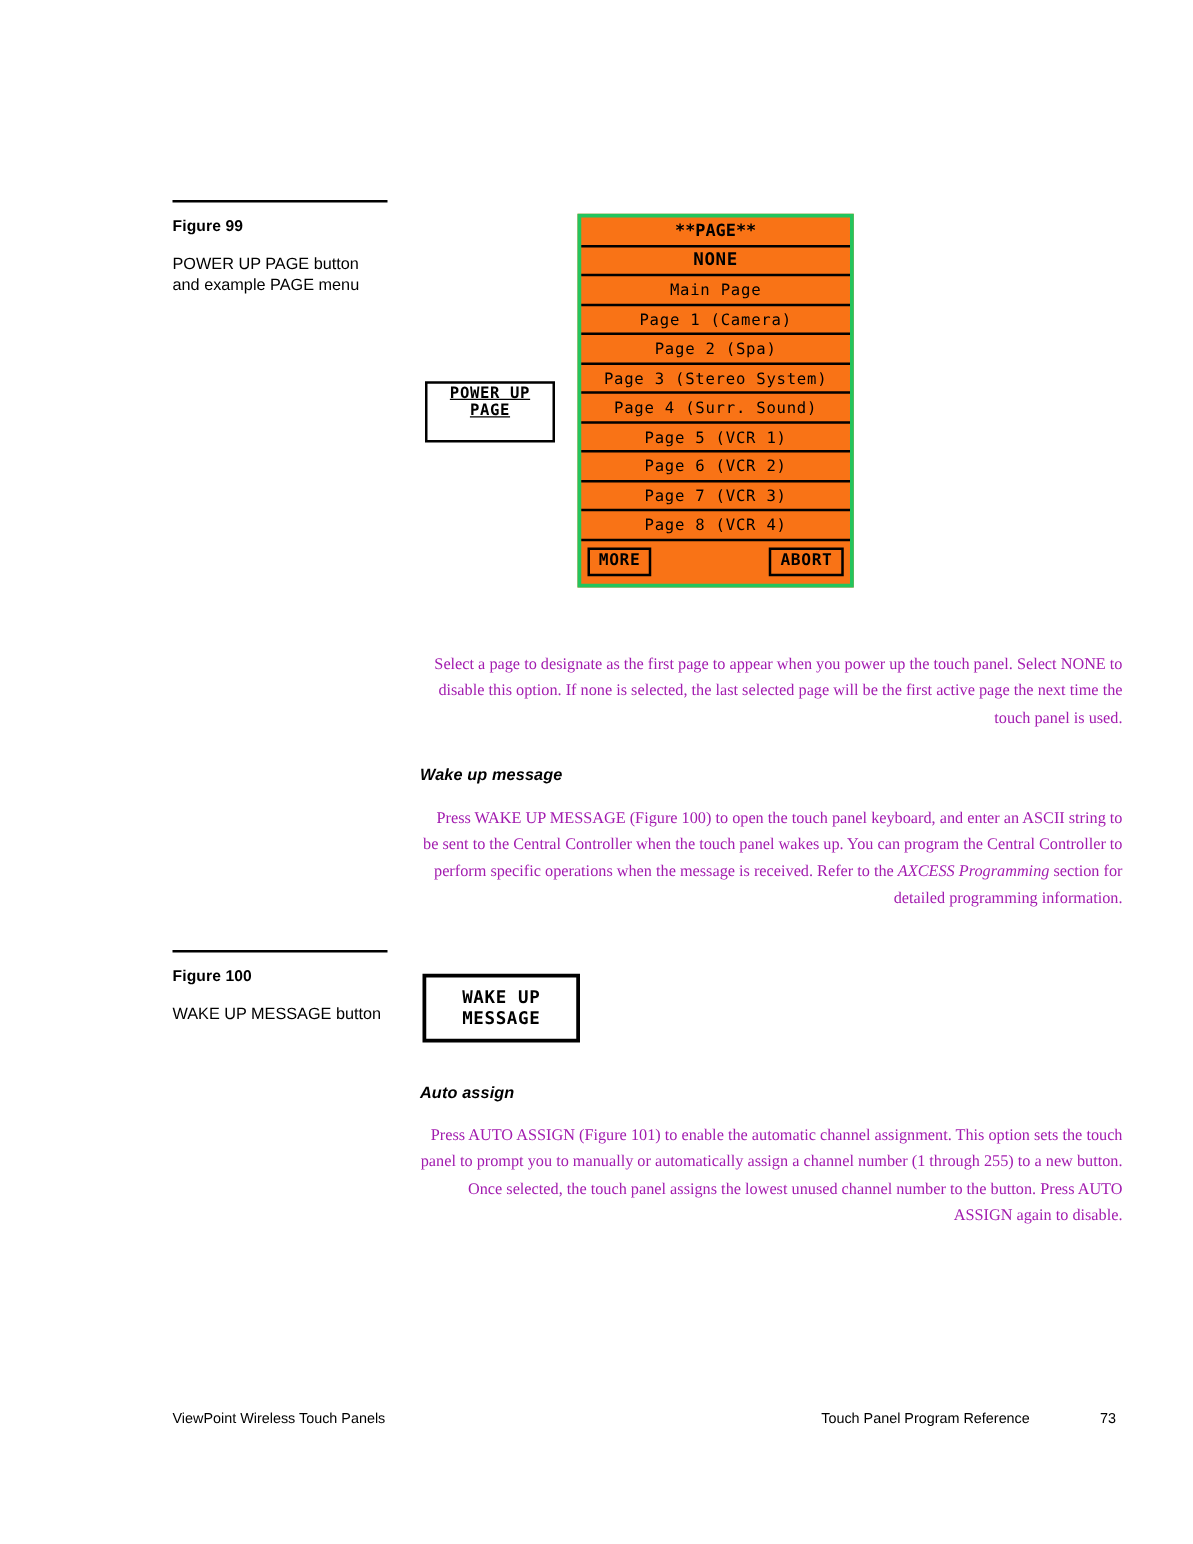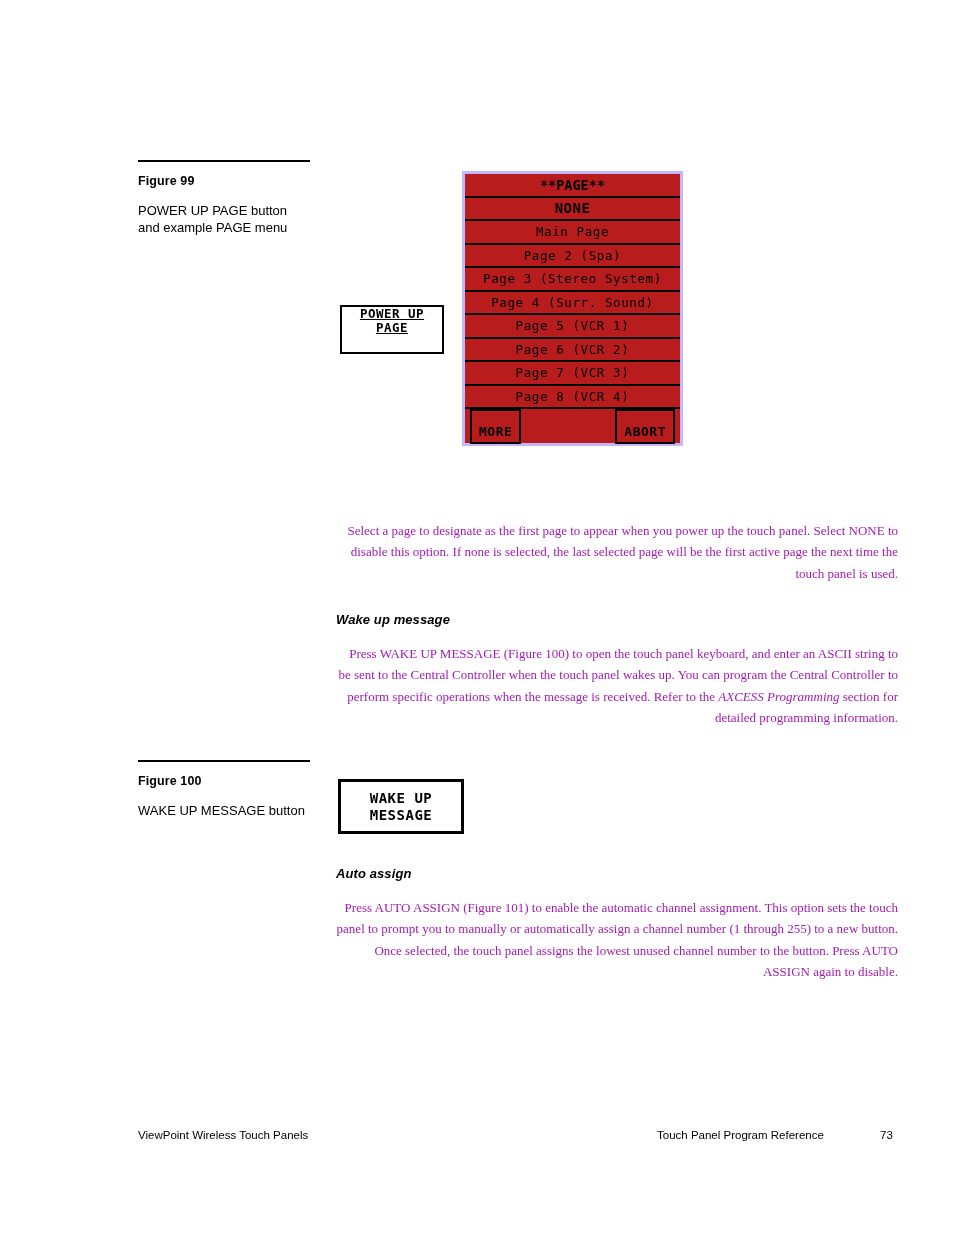--- a/index.html
+++ b/index.html
@@ -96,22 +96,22 @@
     letter-spacing: 0.5px;
   }
   #wake-up-message-button .btn-lines span { display: block; }
 
   
   #page-menu {
     position: absolute;
     left: 462px;
     top: 171px;
     width: 215px;
-    border: 3px solid #c4b5fd;
-    background: #b91c1c;
+    border: 3px solid #22c55e;
+    background: #f97316;
   }
   #page-menu .menu-row {
     height: 23.5px;
     border-bottom: 2px solid #000;
     display: flex;
     align-items: center;
     justify-content: center;
     box-sizing: border-box;
   }
   #page-menu .menu-row:last-child { border-bottom: none; }
@@ -133,21 +133,21 @@
   #page-menu .menu-footer {
     height: 34px;
     display: flex;
     align-items: center;
     justify-content: space-between;
     padding: 0 5px;
     box-sizing: border-box;
   }
   #page-menu .footer-btn {
     border: 2px solid #000;
-    padding: 14px 7px 3px 7px;
+    padding: 2px 7px 3px 7px;
     font-size: 13px;
     font-weight: bold;
     letter-spacing: 0.5px;
     line-height: 14px;
   }
 
   
   .body-col {
     position: absolute;
     left: 336px;
@@ -209,20 +209,23 @@
   <div class="menu-row">
     <span class="row-title">**PAGE**</span>
   </div>
   <div class="menu-row">
     <span class="row-none">NONE</span>
   </div>
   <div class="menu-row">
     <span class="row-entry">Main Page</span>
   </div>
   <div class="menu-row">
+    <span class="row-entry">Page 1 (Camera)</span>
+  </div>
+  <div class="menu-row">
     <span class="row-entry">Page 2 (Spa)</span>
   </div>
   <div class="menu-row">
     <span class="row-entry">Page 3 (Stereo System)</span>
   </div>
   <div class="menu-row">
     <span class="row-entry">Page 4 (Surr. Sound)</span>
   </div>
   <div class="menu-row">
     <span class="row-entry">Page 5 (VCR 1)</span>

